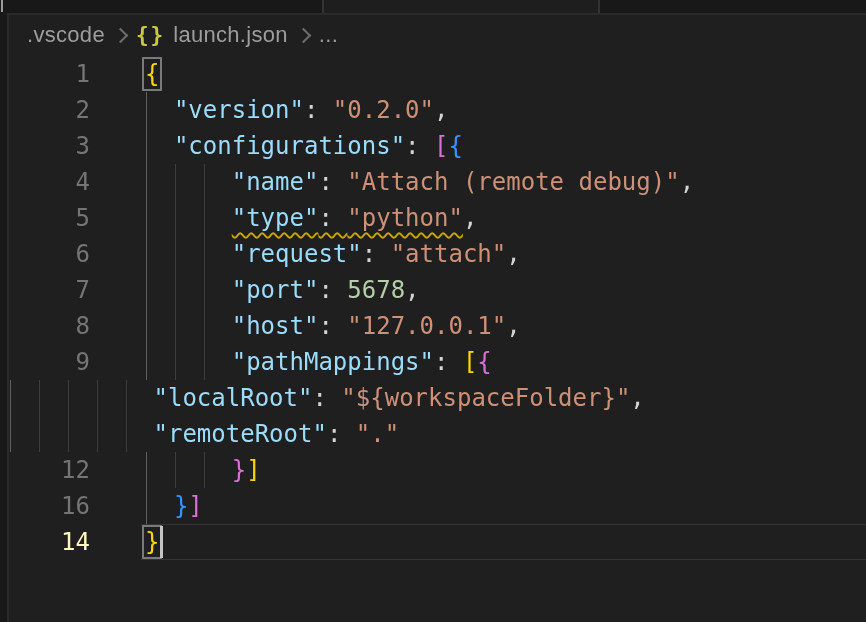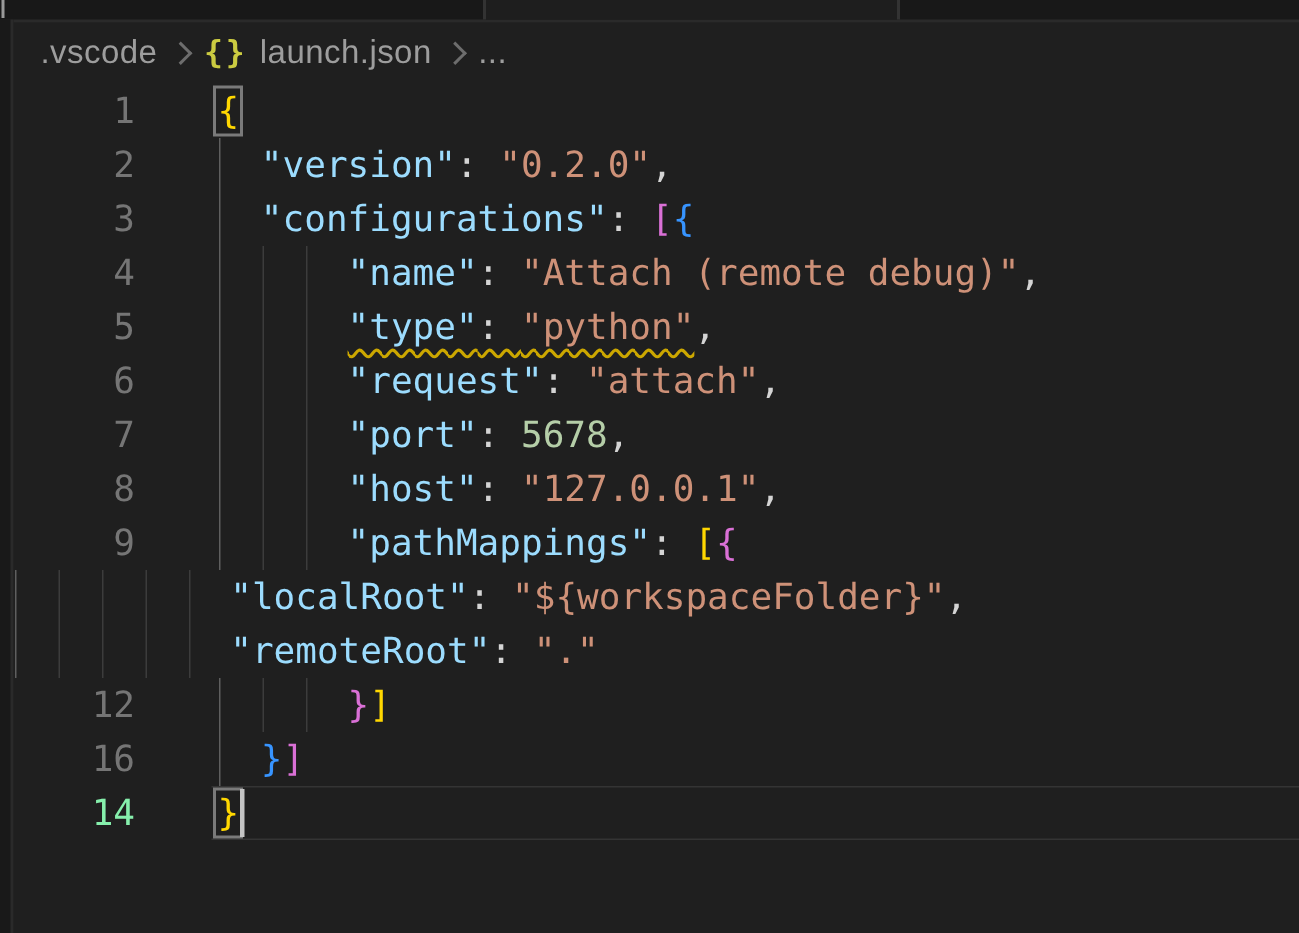--- a/index.html
+++ b/index.html
@@ -40,21 +40,21 @@
   
   .code-region { position:absolute; left:9px; top:56px; right:0; }
   .line {
     position:relative; display:flex; height:36px;
     font-family:"DejaVu Sans Mono", monospace; font-size:24px; line-height:36px;
   }
   .gutter {
     flex:none; width:136px; box-sizing:border-box; padding-right:55px;
     text-align:right; color:#757575; user-select:none;
   }
-  .line.active .gutter { color:#86efac; }
+  .line.active .gutter { color:#fef9c3; }
   .code { position:relative; flex:1; white-space:pre; color:#d4d4d4; }
   .guide { position:absolute; top:0; bottom:0; width:1px; background:#3c3c3c; }
   .guide-active { background:#5f5f5f; }
   .cur-line {
     position:absolute; left:132px; right:0; top:0; bottom:0;
     border-top:1px solid #343434; border-bottom:1px solid #343434;
     pointer-events:none;
   }
   .caret { position:absolute; top:2px; width:3px; height:32px; background:#c4c4c4; }
   

